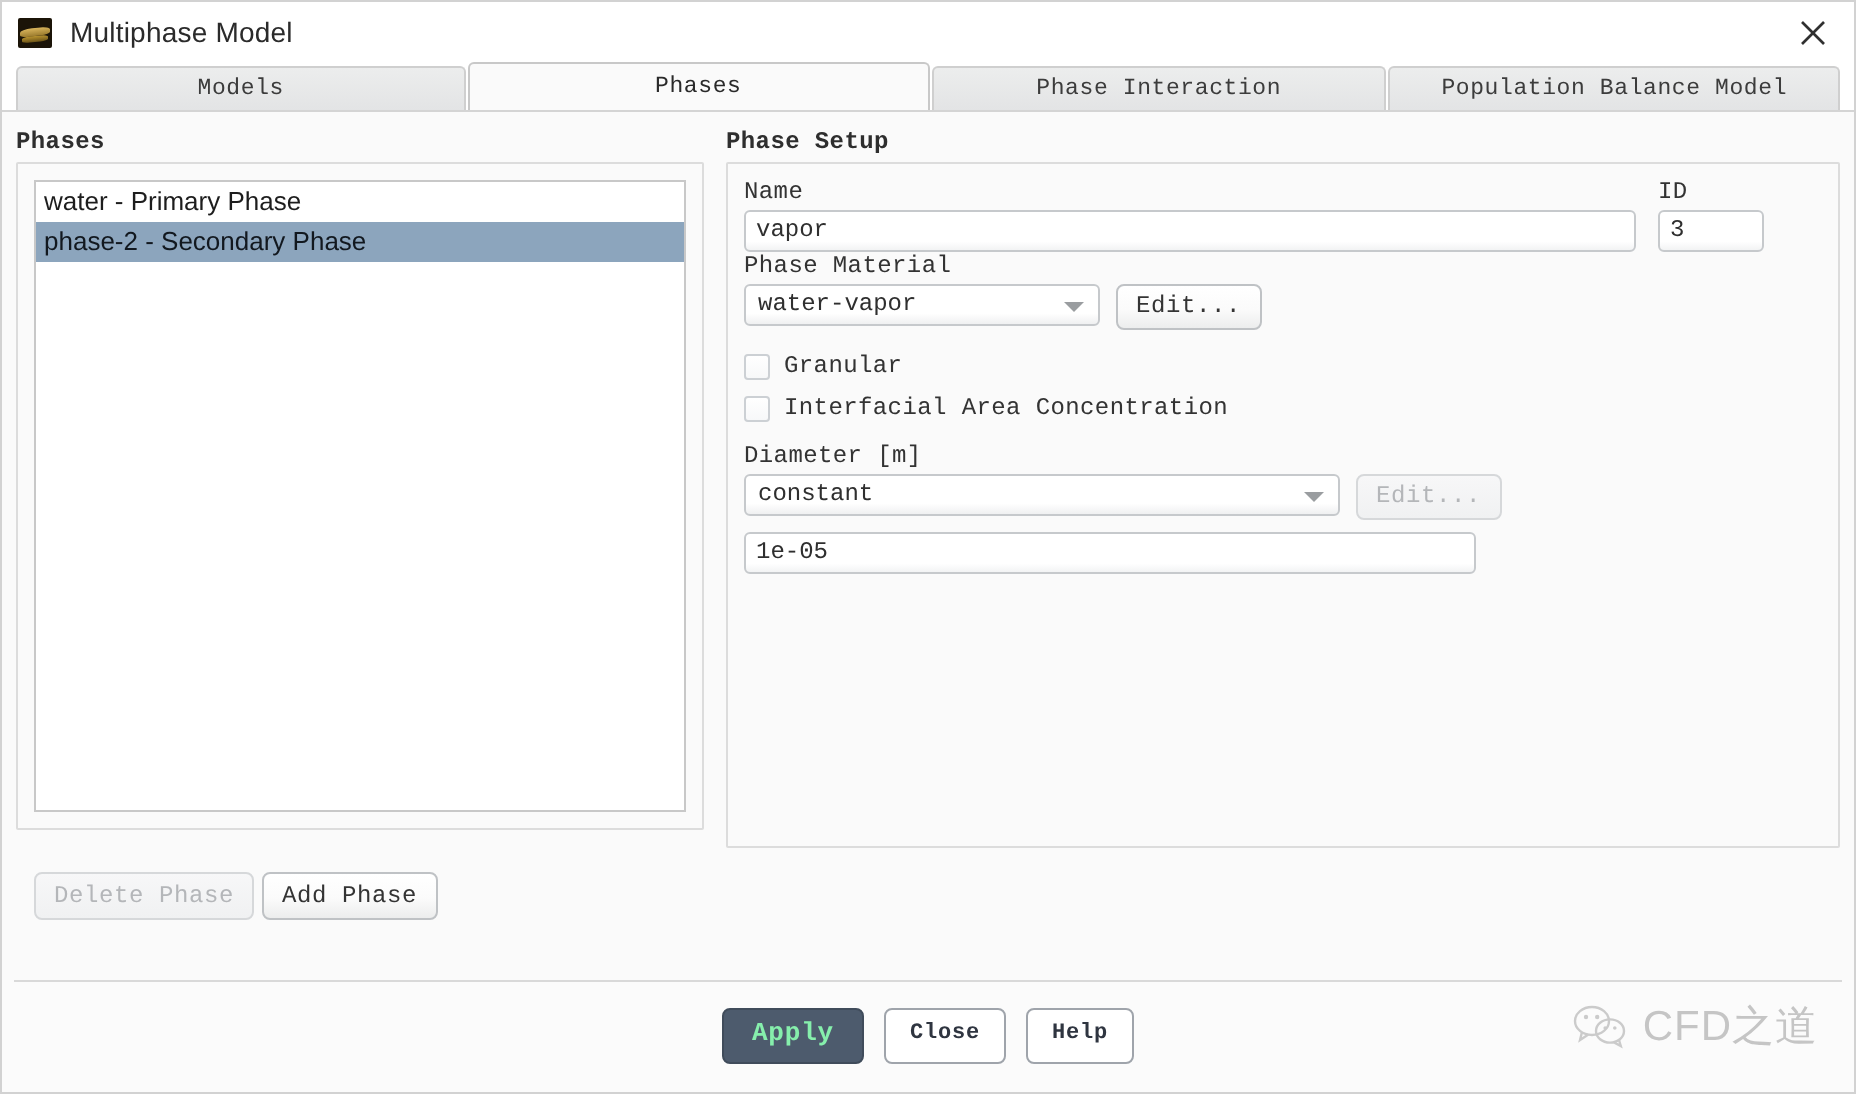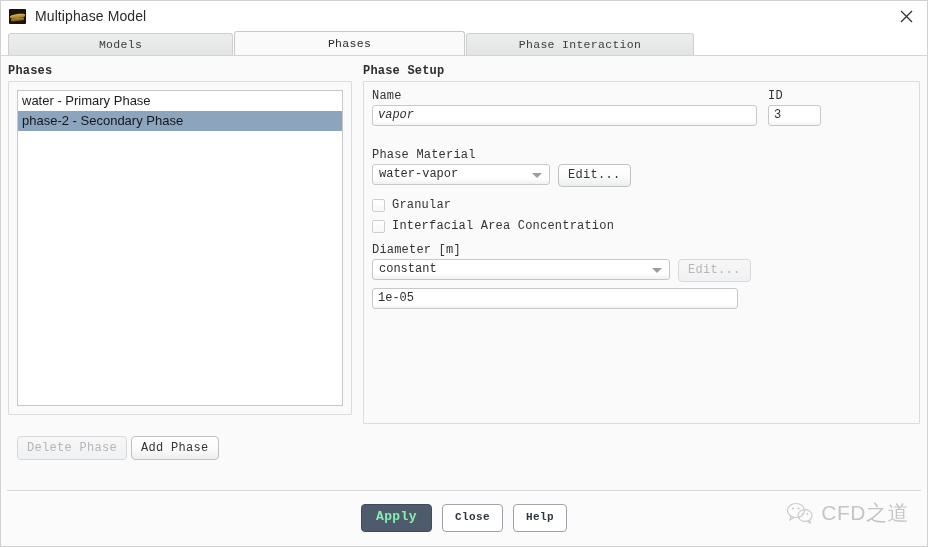--- a/index.html
+++ b/index.html
@@ -198,21 +198,21 @@
     border-radius: 3px;
     height: 21px;
     line-height: 19px;
     padding: 0 5px;
     box-sizing: border-box;
     font-family: "Liberation Mono", monospace;
     font-size: 12px;
     color: #2f2f2f;
   }
 
-  .name-box { width: 385px; font-style: italic; }
+  .name-box { width: 446px; }
   .id-box   { width: 53px; }
   .id-col   { margin-left: 11px; }
 
   .combo {
     position: relative;
     height: 21px;
     background: linear-gradient(180deg,#ffffff 0%,#ffffff 72%,#eff0f1 100%);
     border: 1px solid #c6c9cc;
     border-radius: 3px;
     box-sizing: border-box;
@@ -370,20 +370,21 @@
         <line x1="1" y1="1" x2="12" y2="12" stroke="#303030" stroke-width="1.3"></line>
         <line x1="12" y1="1" x2="1" y2="12" stroke="#303030" stroke-width="1.3"></line>
       </svg>
     </div>
   </div>
 
   <div class="tabstrip">
     <div class="tab tab-models">Models</div>
     <div class="tab tab-phases active">Phases</div>
     <div class="tab tab-interaction">Phase Interaction</div>
+    <div class="tab tab-pbm">Population Balance Model</div>
   </div>
 
   <div class="content">
     <div class="panes">
 
       <div class="group pane-left">
         <div class="group-title">Phases</div>
         <div class="group-body">
           <div class="phase-list">
             <div class="phase-item">water - Primary Phase</div>
@@ -400,21 +401,21 @@
             <div>
               <div class="field-label">Name</div>
               <div class="textbox name-box">vapor</div>
             </div>
             <div class="id-col">
               <div class="field-label">ID</div>
               <div class="textbox id-box">3</div>
             </div>
           </div>
 
-          <div class="field-label" style="margin-top:22px;">Phase Material</div>
+          <div class="field-label" style="margin-top:0;">Phase Material</div>
           <div class="row">
             <div class="combo combo-material">
               <span>water-vapor</span>
               <span class="arrow"></span>
             </div>
             <div class="btn btn-edit-material">Edit...</div>
           </div>
 
           <div class="checkrow" style="margin-top:9px;">
             <div class="checkbox"></div>

